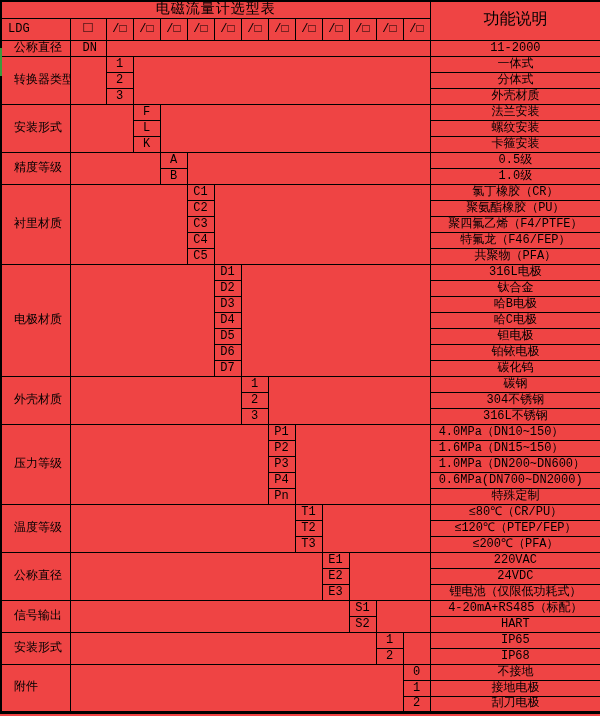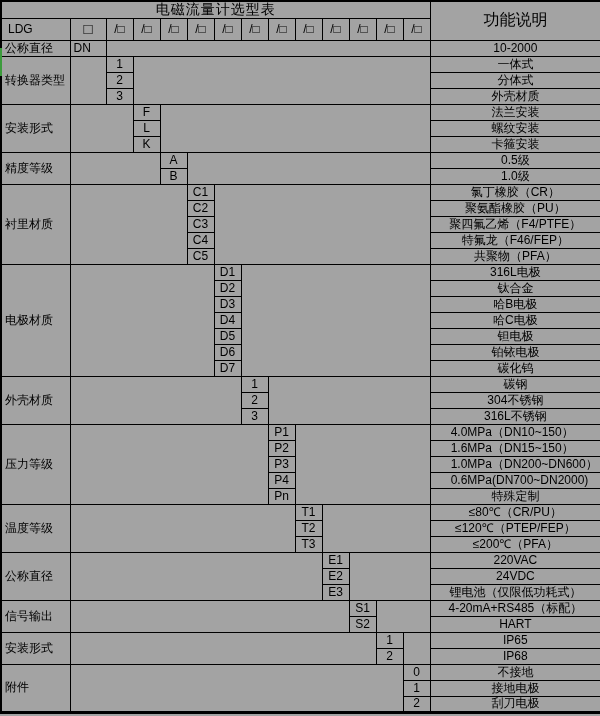--- a/index.html
+++ b/index.html
@@ -1,23 +1,23 @@
 <!DOCTYPE html>
 <html><head>
 <meta charset="utf-8">
 <style>
   * { box-sizing: border-box; }
   body { margin: 0; background: #fff; }
   .sheet {
     position: relative;
     width: 600px;
     height: 716px;
-    background: #a3a3a3;
+    background: #ef4444;
     color: #000;
-    font-family: Liberation Sans, sans-serif;
+    font-family: Liberation Mono, monospace;
   }
   table.selection {
     border-collapse: collapse;
     table-layout: fixed;
     width: 600px;
     height: 713px;
     border: 2px solid #000;
     border-bottom: 3px solid #000;
   }
   td {
@@ -28,23 +28,23 @@
     vertical-align: middle;
     padding: 0 1px;
     overflow: hidden;
     white-space: nowrap;
   }
   tr { height: 16px; }
   tr.r-title { height: 17px; }
   tr.r-model { height: 22px; }
   .title-cell { font-size: 14px; letter-spacing: 1px; }
   .func-head  { font-size: 16px; }
-  .cat   { text-align: left; padding-left: 3px; }
+  .cat   { text-align: left; padding-left: 12px; }
   .code  { text-align: center; }
-  .left-desc { text-align: left; padding-left: 20px; }
+  .left-desc { text-align: left; padding-left: 8px; }
   .model-prefix { text-align: left; padding-left: 6px; }
   .base-box { font-size: 15px; }
   .slot { font-size: 12px; padding: 0; }
   .green-mark {
     position: absolute;
     left: 0; top: 48px;
     width: 2px; height: 28px;
     background: #3c9b3c;
   }
 </style>
@@ -92,21 +92,21 @@
       <td class="slot">/□</td>
       <td class="slot">/□</td>
       <td class="slot">/□</td>
       <td class="slot">/□</td>
     </tr>
 
     <tr>
       <td class="cat">公称直径</td>
       <td class="cat">DN</td>
       <td colspan="12"></td>
-      <td>10-2000</td>
+      <td>11-2000</td>
     </tr>
 
     <tr>
       <td class="cat" rowspan="3">转换器类型</td>
       <td rowspan="3"></td>
       <td class="code">1</td>
       <td colspan="11" rowspan="3"></td>
       <td>一体式</td>
     </tr>
     <tr>

